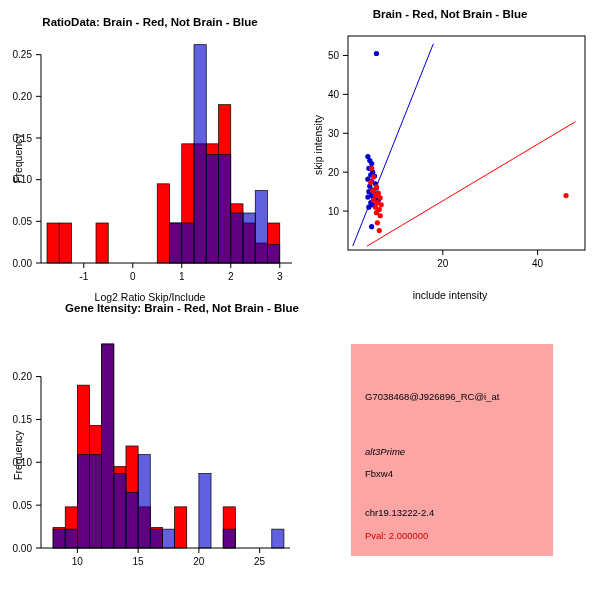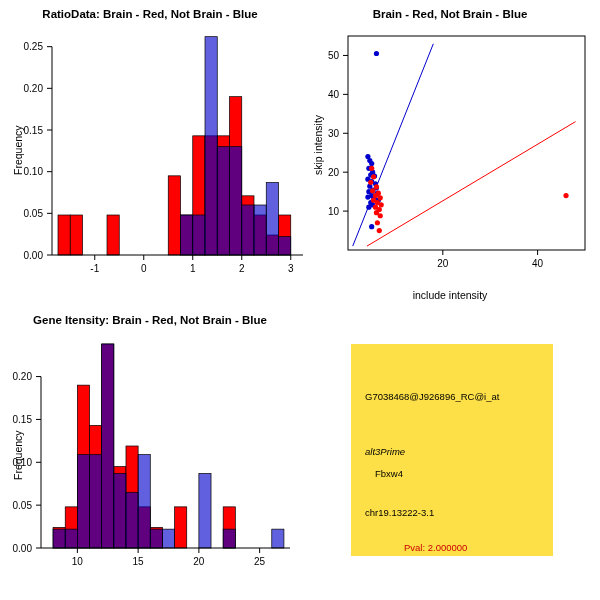--- a/index.html
+++ b/index.html
@@ -20,37 +20,37 @@
   }
   .axlabel{font-size:10.5px;text-align:center;white-space:nowrap;}
   .ylabel{
     font-size:10.5px;
     white-space:nowrap;
     transform-origin:0 0;
   }
   svg{display:block;}
   .infobox{
     position:absolute;
-    background:#fde047;
+    background:#fca5a5;
     box-sizing:border-box;
   }
   .infoline{
     position:absolute;
     font-size:9.5px;
     white-space:nowrap;
     color:#000000;
   }
   .infoline.red{color:#cc0000;}
 </style>
 </head>
 <body>
 
 <div class="page">
 
-  <div class="panel" style="left:0;top:0;width:300px;height:300px;padding-left:11px;">
+  <div class="panel" style="left:0;top:8px;width:300px;height:300px;">
     <div class="ptitle" style="left:0;top:8px;width:300px;position:absolute;">RatioData: Brain - Red, Not Brain - Blue</div>
     <svg id="svg-ratio" width="300" height="300">
         <rect x="47" y="215" width="12.25" height="40" fill="#ff0000" fill-opacity="1" stroke="#000" stroke-width="0.7"></rect>
         <rect x="59.25" y="215" width="12.25" height="40" fill="#ff0000" fill-opacity="1" stroke="#000" stroke-width="0.7"></rect>
         <rect x="96" y="215" width="12.25" height="40" fill="#ff0000" fill-opacity="1" stroke="#000" stroke-width="0.7"></rect>
         <rect x="157.25" y="175.83333333333331" width="12.25" height="79.16666666666669" fill="#ff0000" fill-opacity="1" stroke="#000" stroke-width="0.7"></rect>
         <rect x="169.5" y="215" width="12.25" height="40" fill="#ff0000" fill-opacity="1" stroke="#000" stroke-width="0.7"></rect>
         <rect x="181.75" y="135.83333333333334" width="12.25" height="119.16666666666666" fill="#ff0000" fill-opacity="1" stroke="#000" stroke-width="0.7"></rect>
         <rect x="194" y="135.83333333333334" width="12.25" height="119.16666666666666" fill="#ff0000" fill-opacity="1" stroke="#000" stroke-width="0.7"></rect>
         <rect x="206.25" y="135.83333333333334" width="12.25" height="119.16666666666666" fill="#ff0000" fill-opacity="1" stroke="#000" stroke-width="0.7"></rect>
@@ -86,20 +86,21 @@
         <text x="32" y="216.83333333333334" text-anchor="end" font-family="&quot;Liberation Sans&quot;, sans-serif" font-size="10" fill="#000">0.05</text>
         <line x1="41" y1="171.66666666666669" x2="36" y2="171.66666666666669" stroke="#000" stroke-width="1"></line>
         <text x="32" y="175.16666666666669" text-anchor="end" font-family="&quot;Liberation Sans&quot;, sans-serif" font-size="10" fill="#000">0.10</text>
         <line x1="41" y1="130" x2="36" y2="130" stroke="#000" stroke-width="1"></line>
         <text x="32" y="133.5" text-anchor="end" font-family="&quot;Liberation Sans&quot;, sans-serif" font-size="10" fill="#000">0.15</text>
         <line x1="41" y1="88.33333333333334" x2="36" y2="88.33333333333334" stroke="#000" stroke-width="1"></line>
         <text x="32" y="91.83333333333334" text-anchor="end" font-family="&quot;Liberation Sans&quot;, sans-serif" font-size="10" fill="#000">0.20</text>
         <line x1="41" y1="46.666666666666686" x2="36" y2="46.666666666666686" stroke="#000" stroke-width="1"></line>
         <text x="32" y="50.166666666666686" text-anchor="end" font-family="&quot;Liberation Sans&quot;, sans-serif" font-size="10" fill="#000">0.25</text>
       </svg>
+    <div class="axlabel" style="position:absolute;left:0;top:283px;width:300px;">Log2 Ratio Skip/Include</div>
     <div class="ylabel" style="position:absolute;left:12px;top:175px;transform:rotate(-90deg);">Frequency</div>
   </div>
 
   <div class="panel" style="left:300px;top:0;width:300px;height:300px;">
     <div class="ptitle" style="left:0;top:8px;width:300px;position:absolute;">Brain - Red, Not Brain - Blue</div>
     <svg id="svg-scatter" width="300" height="300">
         <rect x="48" y="36" width="237" height="214" fill="none" stroke="#000" stroke-width="1"></rect>
         <defs>
           <clipPath id="clipScatter">
             <rect x="48" y="36" width="237" height="214"></rect>
@@ -164,21 +165,21 @@
         <line x1="48" y1="94.36363636363635" x2="43" y2="94.36363636363635" stroke="#000" stroke-width="1"></line>
         <text x="39" y="97.86363636363635" text-anchor="end" font-family="&quot;Liberation Sans&quot;, sans-serif" font-size="10" fill="#000">40</text>
         <line x1="48" y1="55.45454545454547" x2="43" y2="55.45454545454547" stroke="#000" stroke-width="1"></line>
         <text x="39" y="58.95454545454547" text-anchor="end" font-family="&quot;Liberation Sans&quot;, sans-serif" font-size="10" fill="#000">50</text>
       </svg>
     <div class="axlabel" style="position:absolute;left:0;top:283px;width:300px;margin-top:6px;">include intensity</div>
     <div class="ylabel" style="position:absolute;left:12px;top:175px;transform:rotate(-90deg);">skip intensity</div>
   </div>
 
   <div class="panel" style="left:0;top:300px;width:300px;height:300px;">
-    <div class="ptitle" style="left:0;top:14px;width:300px;position:absolute;">Gene Itensity: Brain - Red, Not Brain - Blue</div>
+    <div class="ptitle" style="left:0;top:2px;width:300px;position:absolute;padding-left:32px;">Gene Itensity: Brain - Red, Not Brain - Blue</div>
     <svg id="svg-gene" width="300" height="300">
         <rect x="53.075" y="227.42857142857142" width="12.149999999999991" height="20.571428571428584" fill="#ff0000" fill-opacity="1" stroke="#000" stroke-width="0.7"></rect>
         <rect x="65.225" y="206.85714285714286" width="12.150000000000006" height="41.14285714285714" fill="#ff0000" fill-opacity="1" stroke="#000" stroke-width="0.7"></rect>
         <rect x="77.375" y="85.14285714285714" width="12.150000000000006" height="162.85714285714286" fill="#ff0000" fill-opacity="1" stroke="#000" stroke-width="0.7"></rect>
         <rect x="89.525" y="125.42857142857143" width="12.150000000000006" height="122.57142857142857" fill="#ff0000" fill-opacity="1" stroke="#000" stroke-width="0.7"></rect>
         <rect x="101.67500000000001" y="44" width="12.149999999999991" height="204" fill="#ff0000" fill-opacity="1" stroke="#000" stroke-width="0.7"></rect>
         <rect x="113.825" y="166.57142857142856" width="12.150000000000006" height="81.42857142857144" fill="#ff0000" fill-opacity="1" stroke="#000" stroke-width="0.7"></rect>
         <rect x="125.97500000000001" y="146" width="12.149999999999991" height="102" fill="#ff0000" fill-opacity="1" stroke="#000" stroke-width="0.7"></rect>
         <rect x="138.125" y="206.85714285714286" width="12.149999999999977" height="41.14285714285714" fill="#ff0000" fill-opacity="1" stroke="#000" stroke-width="0.7"></rect>
         <rect x="150.27499999999998" y="227.42857142857142" width="12.150000000000034" height="20.571428571428584" fill="#ff0000" fill-opacity="1" stroke="#000" stroke-width="0.7"></rect>
@@ -218,19 +219,19 @@
         <line x1="41" y1="76.57142857142856" x2="36" y2="76.57142857142856" stroke="#000" stroke-width="1"></line>
         <text x="32" y="80.07142857142856" text-anchor="end" font-family="&quot;Liberation Sans&quot;, sans-serif" font-size="10" fill="#000">0.20</text>
       </svg>
     <div class="ylabel" style="position:absolute;left:12px;top:180px;transform:rotate(-90deg);">Frequency</div>
   </div>
 
   <div class="panel" style="left:300px;top:300px;width:300px;height:300px;">
     <div class="infobox" style="left:51px;top:44px;width:202px;height:212px;">
       <div class="infoline" style="left:14px;top:47px;">G7038468@J926896_RC@i_at</div>
       <div class="infoline" style="left:14px;top:102px;font-style:italic;">alt3Prime</div>
-      <div class="infoline" style="left:24px;top:124px;">Fbxw4</div>
-      <div class="infoline" style="left:14px;top:163px;">chr19.13222-3.1</div>
-      <div class="infoline red" style="left:14px;top:198px;margin-left:39px;">Pval: 2.000000</div>
+      <div class="infoline" style="left:14px;top:124px;">Fbxw4</div>
+      <div class="infoline" style="left:14px;top:163px;">chr19.13222-2.4</div>
+      <div class="infoline red" style="left:14px;top:186px;">Pval: 2.000000</div>
     </div>
   </div>
 
 </div>
 
 </body></html>

